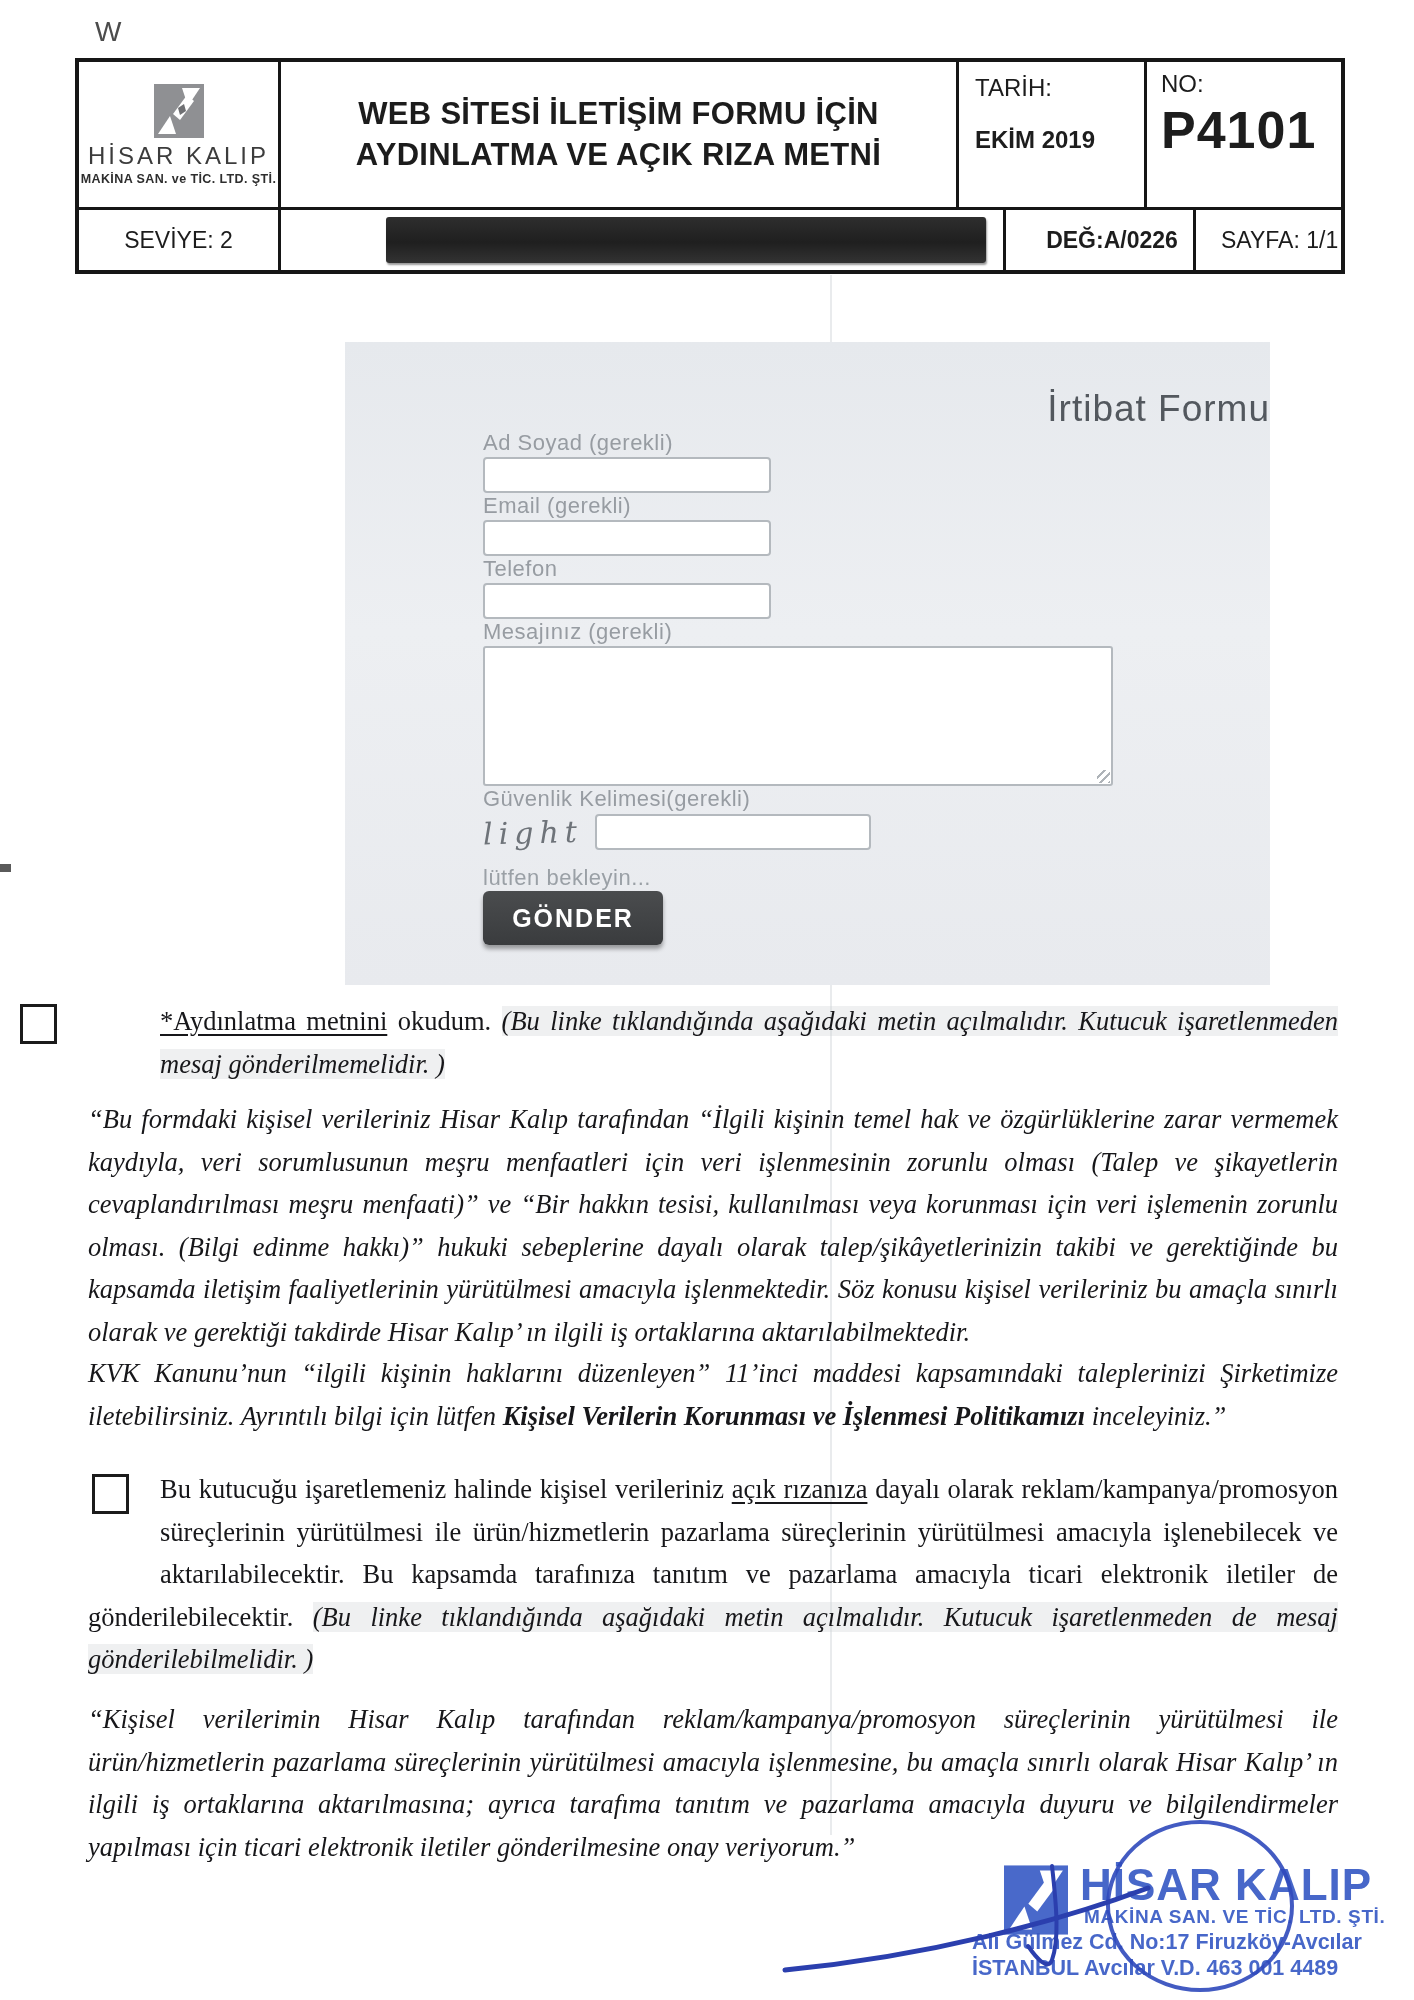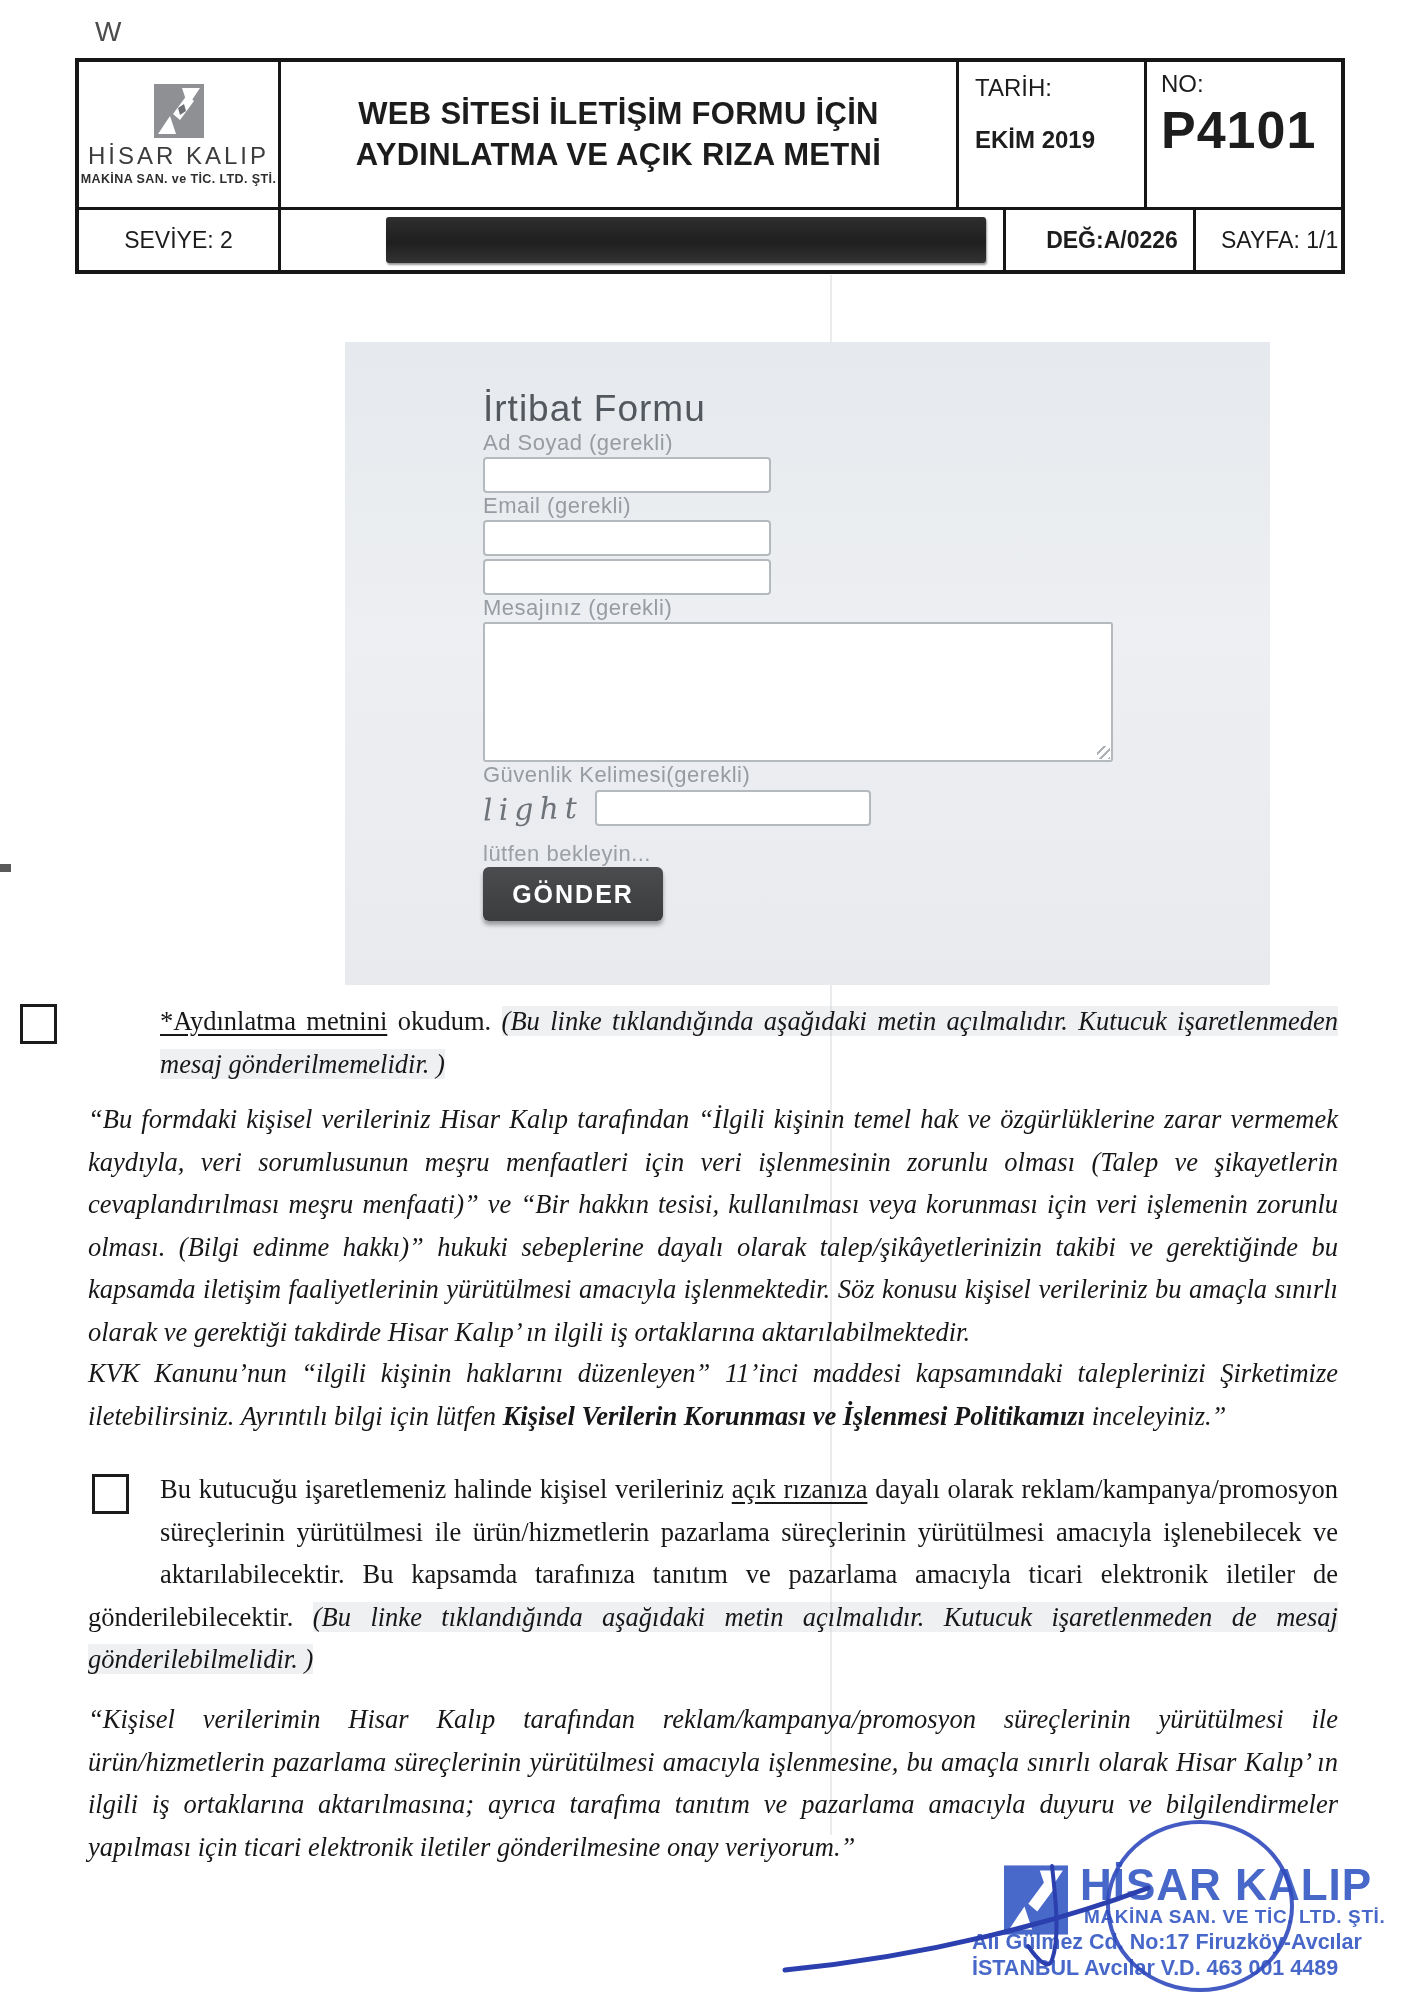--- a/index.html
+++ b/index.html
@@ -37,21 +37,21 @@
   .no-value { font-size:52px; font-weight:bold; letter-spacing:1px; margin-top:2px; }
   .seviye-text, .sayfa-text { font-size:23px; color:#1c1c1c; }
   .deg-text { font-size:23px; font-weight:bold; }
   .black-bar { margin-left:80px; width:600px; height:46px; background:linear-gradient(180deg,#2e2e2e,#1f1f1f 55%,#333); border-radius:3px; box-shadow:1px 2px 2px rgba(0,0,0,0.4); }
 
   
   .form-panel { position:absolute; left:345px; top:342px; width:925px; height:643px;
     background:linear-gradient(180deg,#e6e9ed 0%,#edeff2 45%,#e8eaee 100%);
     font-family:"Liberation Sans",sans-serif; }
   .form-inner { padding:46px 0 0 138px; }
-  .form-title { font-size:37px; color:#53585e; letter-spacing:1px; }
+  .form-title { font-size:37px; color:#53585e; letter-spacing:1px;text-align:right; }
   .f-label { font-size:22px; line-height:22px; color:#979ca2; margin-top:2px; letter-spacing:0.5px; }
   .f-input { width:288px; height:36px; background:#fff; border:2px solid #b4b9be; border-radius:4px; margin-top:3px; box-sizing:border-box; }
   .f-textarea { width:630px; height:140px; background:#fff; border:2px solid #b4b9be; border-radius:3px; margin-top:3px; box-sizing:border-box; position:relative; }
   .resize-corner { position:absolute; right:1px; bottom:1px; width:13px; height:13px;
     background:repeating-linear-gradient(315deg,#aeb3b8 0 2px,transparent 2px 6px); }
   .captcha-row { display:flex; align-items:center; margin-top:4px; }
   .captcha-word { width:112px; font-family:"DejaVu Serif",serif; font-style:italic; font-size:30px; color:#6e7379; letter-spacing:6px; transform:rotate(-1.5deg); }
   .captcha-input { width:276px; height:36px; background:#fff; border:2px solid #b4b9be; border-radius:4px; box-sizing:border-box; }
   .wait-text { font-size:22px; color:#9aa0a6; margin-top:15px; letter-spacing:0.5px; }
   .submit-btn { margin-top:0; width:180px; height:54px; background:linear-gradient(180deg,#4a4c4e,#3a3c3e);
@@ -136,20 +136,21 @@
   <div class="form-panel">
     <div class="form-inner">
       <div class="form-title">İrtibat Formu</div>
 
       <div class="f-label">Ad Soyad (gerekli)</div>
       <div class="f-input"></div>
 
       <div class="f-label">Email (gerekli)</div>
       <div class="f-input"></div>
 
+      <div class="f-label">Telefon</div>
       <div class="f-input"></div>
 
       <div class="f-label">Mesajınız (gerekli)</div>
       <div class="f-textarea">
         <div class="resize-corner"></div>
       </div>
 
       <div class="f-label">Güvenlik Kelimesi(gerekli)</div>
       <div class="captcha-row">
         <div class="captcha-word">light</div>

